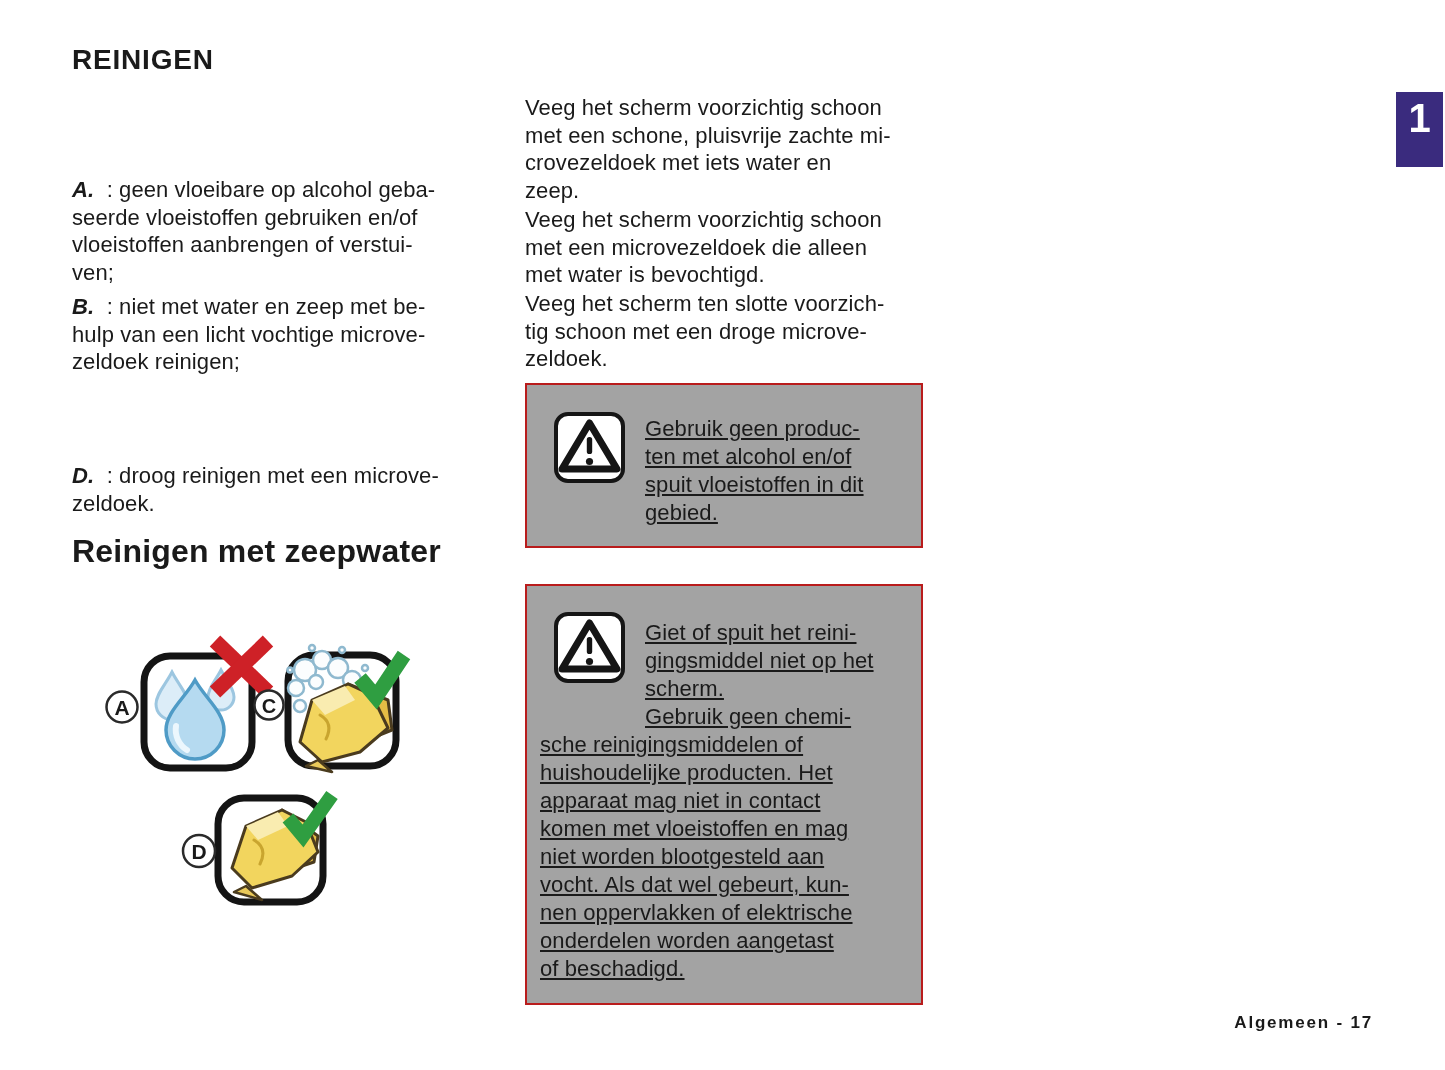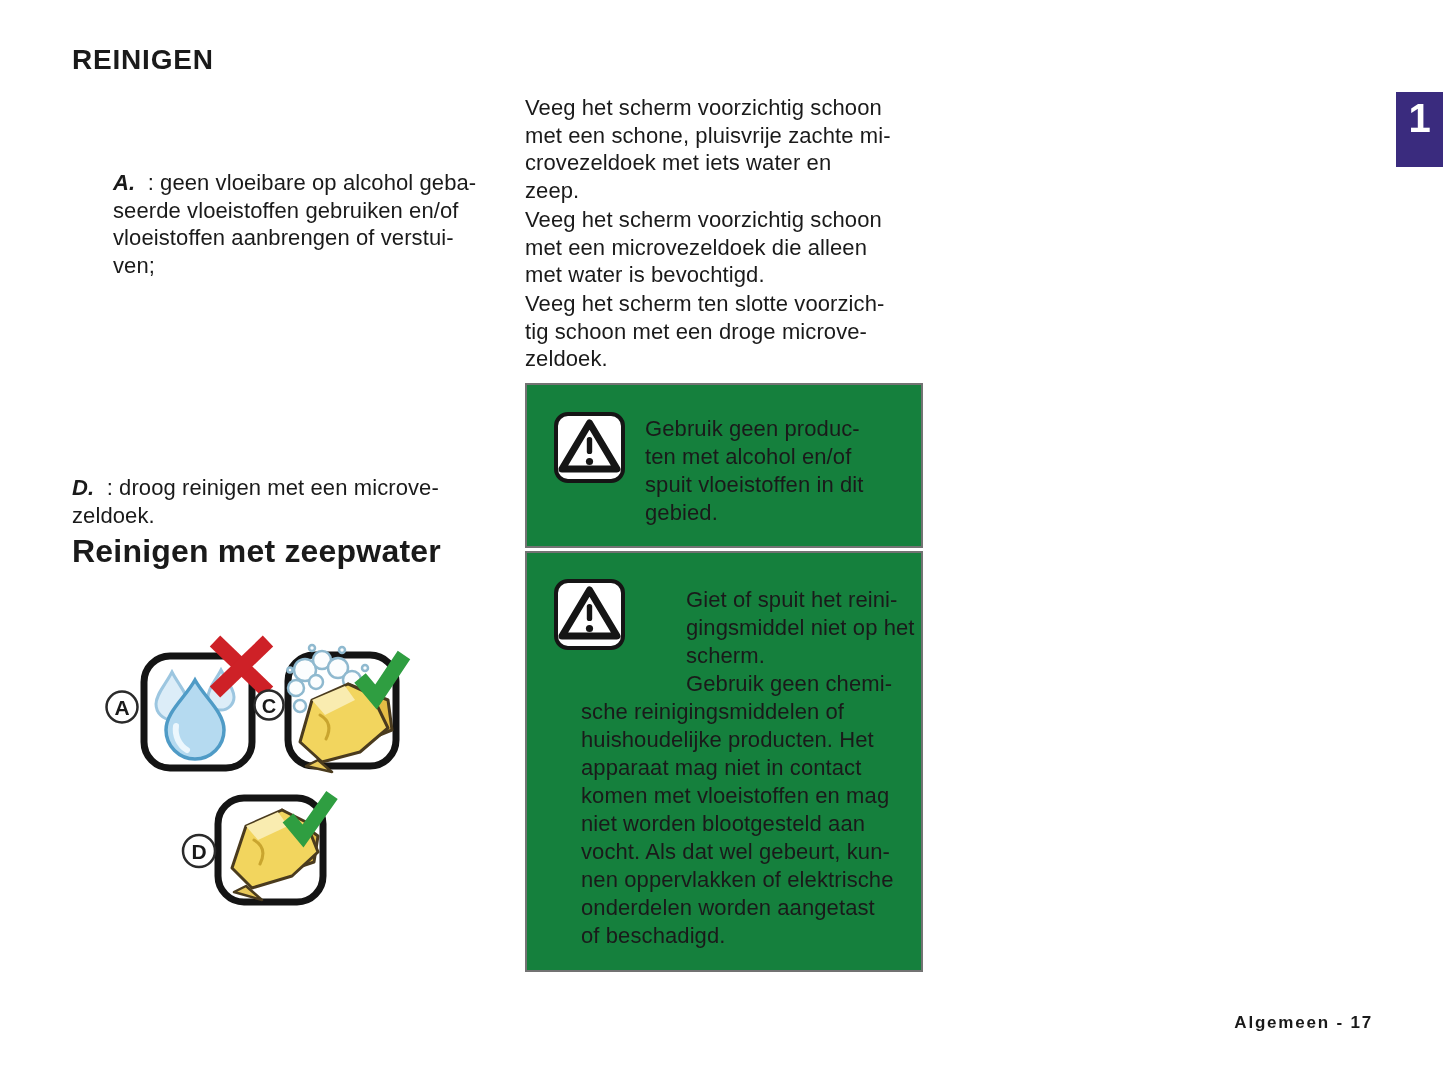--- a/index.html
+++ b/index.html
@@ -14,21 +14,21 @@
   }
   .body-t{font-size:22px;line-height:27.5px;letter-spacing:0.1px;}
   .leftcol{left:72px;width:430px;}
   .rightcol{left:525px;width:410px;}
   .marker{font-weight:bold;font-style:italic;}
   .subheading{
     left:72px;top:533px;font-size:32px;font-weight:bold;margin:0;letter-spacing:0.2px;
   }
   .figure{left:100px;top:620px;}
   .wbox{
-    left:525px;width:398px;background:#15803d;border:2px solid #737373;box-sizing:border-box;
+    left:525px;width:398px;background:#a3a3a3;border:2px solid #b91c1c;box-sizing:border-box;text-decoration:underline;
   }
   .wicon{position:absolute;left:27px;}
   .wtext{font-size:22px;line-height:28px;letter-spacing:0.1px;white-space:pre;margin:0 6px 0 118px;}
   .wtext.full{margin:0 6px 0 13px;}
   .chapter-tab{
     left:1396px;top:92px;width:47px;height:75px;background:#3a2b7e;color:#ffffff;
     display:flex;justify-content:center;align-items:flex-start;
     font-size:40px;font-weight:bold;line-height:1;padding-top:6px;box-sizing:border-box;
   }
   .footer{
@@ -36,28 +36,31 @@
   }
 </style>
 </head>
 <body>
 
 <div class="page">
 
   <h1 class="abs title">REINIGEN</h1>
 
 
-  <div class="abs body-t leftcol" style="top:169px;margin-left:41px;"><span class="marker">A.</span><span class="pre">  : geen vloeibare op alcohol geba-
+  <div class="abs body-t leftcol" style="top:176px;"><span class="marker">A.</span><span class="pre">  : geen vloeibare op alcohol geba-
 seerde vloeistoffen gebruiken en/of
 vloeistoffen aanbrengen of verstui-
 ven;</span></div>
 
+  <div class="abs body-t leftcol" style="top:293px;"><span class="marker">B.</span><span class="pre">  : niet met water en zeep met be-
+hulp van een licht vochtige microve-
+zeldoek reinigen;</span></div>
 
 
-  <div class="abs body-t leftcol" style="top:462px;margin-top:12px;"><span class="marker">D.</span><span class="pre">  : droog reinigen met een microve-
+  <div class="abs body-t leftcol" style="top:462px;"><span class="marker">D.</span><span class="pre">  : droog reinigen met een microve-
 zeldoek.</span></div>
 
   <h2 class="abs subheading">Reinigen met zeepwater</h2>
 
   <svg class="abs figure" width="340" height="310" viewBox="0 0 340 310">
 
     <g>
       <rect x="44" y="36" width="108" height="112" rx="26" fill="#ffffff" stroke="#141414" stroke-width="7"></rect>
       <g>
         <path d="M72,52 C78,64 88,74 88,84 a16,16 0 1,1 -32,0 C56,74 66,64 72,52 Z" fill="#dcedf8" stroke="#9cc6e0" stroke-width="3"></path>
@@ -138,21 +141,21 @@
       <path d="M35.5,11 L63,57 L8,57 Z" fill="none" stroke="#151515" stroke-width="7" stroke-linejoin="round"></path>
       <rect x="32.8" y="25" width="5.4" height="17" rx="2.6" fill="#151515"></rect>
       <circle cx="35.5" cy="49.5" r="3.6" fill="#151515"></circle>
     </svg>
     <div class="wtext" style="margin-top:30px;">Gebruik geen produc-
 ten met alcohol en/of
 spuit vloeistoffen in dit
 gebied.</div>
   </div>
 
-  <div class="abs wbox" style="top:551px;height:421px;padding-left:41px;">
+  <div class="abs wbox" style="top:584px;height:421px;">
     <svg class="wicon" style="top:26px;" width="71" height="71" viewBox="0 0 71 71">
       <rect x="2" y="2" width="67" height="67" rx="12" fill="#ffffff" stroke="#151515" stroke-width="4"></rect>
       <path d="M35.5,11 L63,57 L8,57 Z" fill="none" stroke="#151515" stroke-width="7" stroke-linejoin="round"></path>
       <rect x="32.8" y="25" width="5.4" height="17" rx="2.6" fill="#151515"></rect>
       <circle cx="35.5" cy="49.5" r="3.6" fill="#151515"></circle>
     </svg>
     <div class="wtext" style="margin-top:33px;">Giet of spuit het reini-
 gingsmiddel niet op het
 scherm.
 Gebruik geen chemi-</div>

